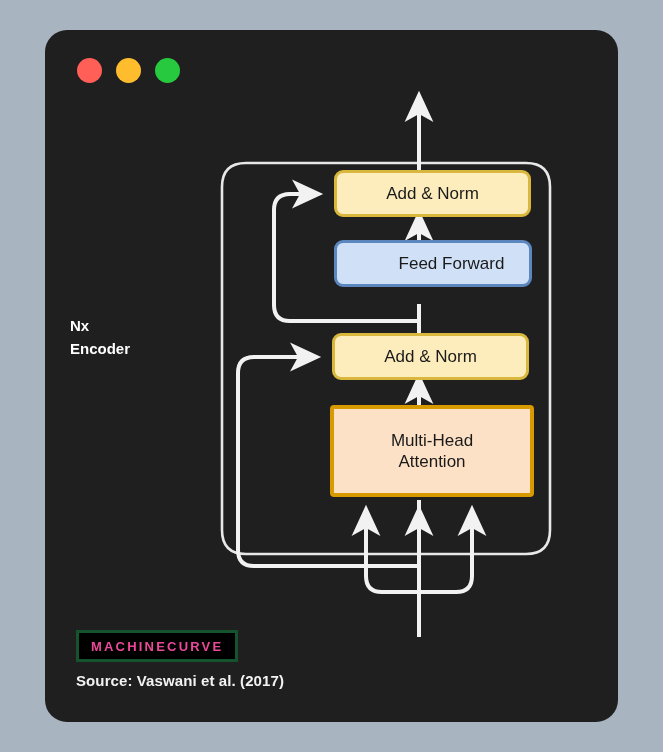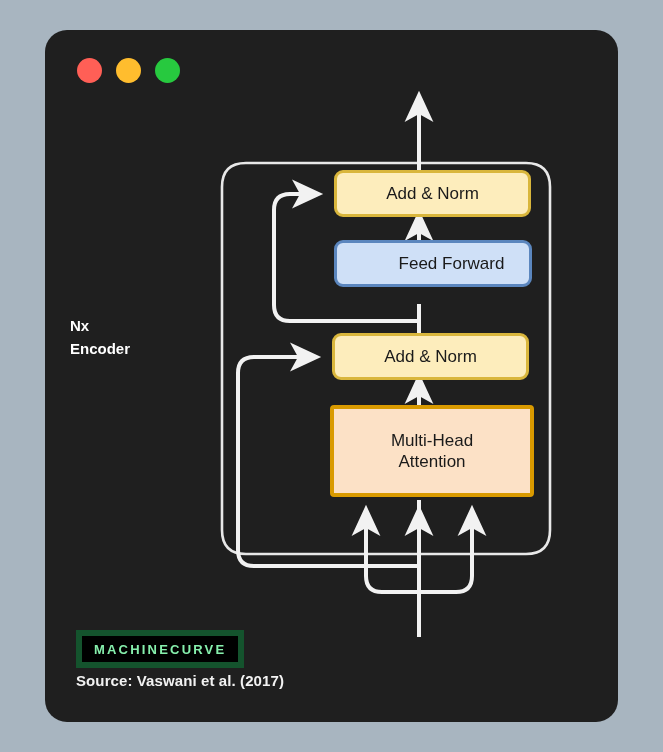--- a/index.html
+++ b/index.html
@@ -118,23 +118,23 @@
   }
   #nx-label span { display: block; }
 
   
   #logo-badge {
     position: absolute;
     left: 31px;
     top: 600px;
     box-sizing: border-box;
     padding: 6px 12px 5px 12px;
-    border: 6px solid #14532d;
+    border: 3px solid #14532d;
     background: #000000;
-    color: #86efac;
+    color: #ec4899;
     font-size: 13px;
     font-weight: bold;
     letter-spacing: 2.2px;
   }
   #source-note {
     position: absolute;
     left: 31px;
     top: 642px;
     color: #f2f2f2;
     font-size: 15px;

